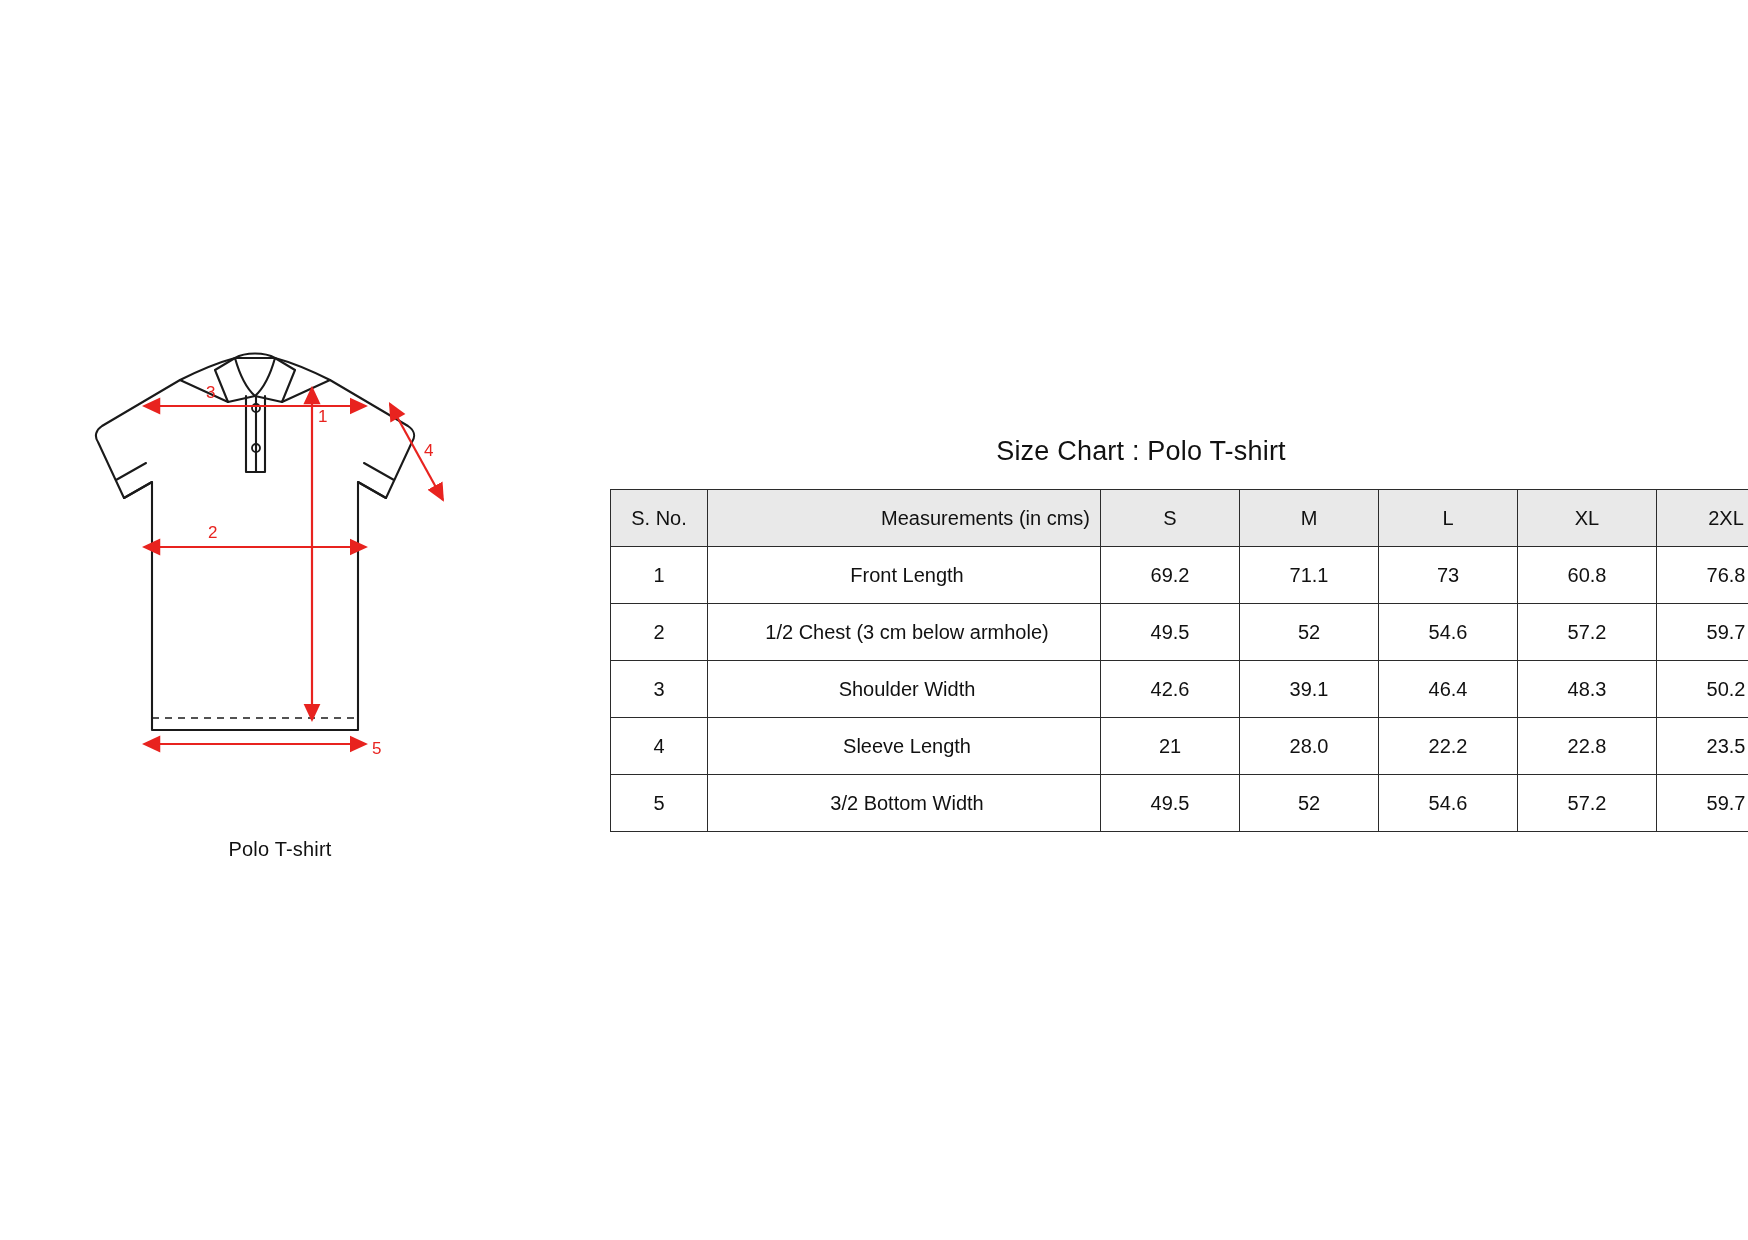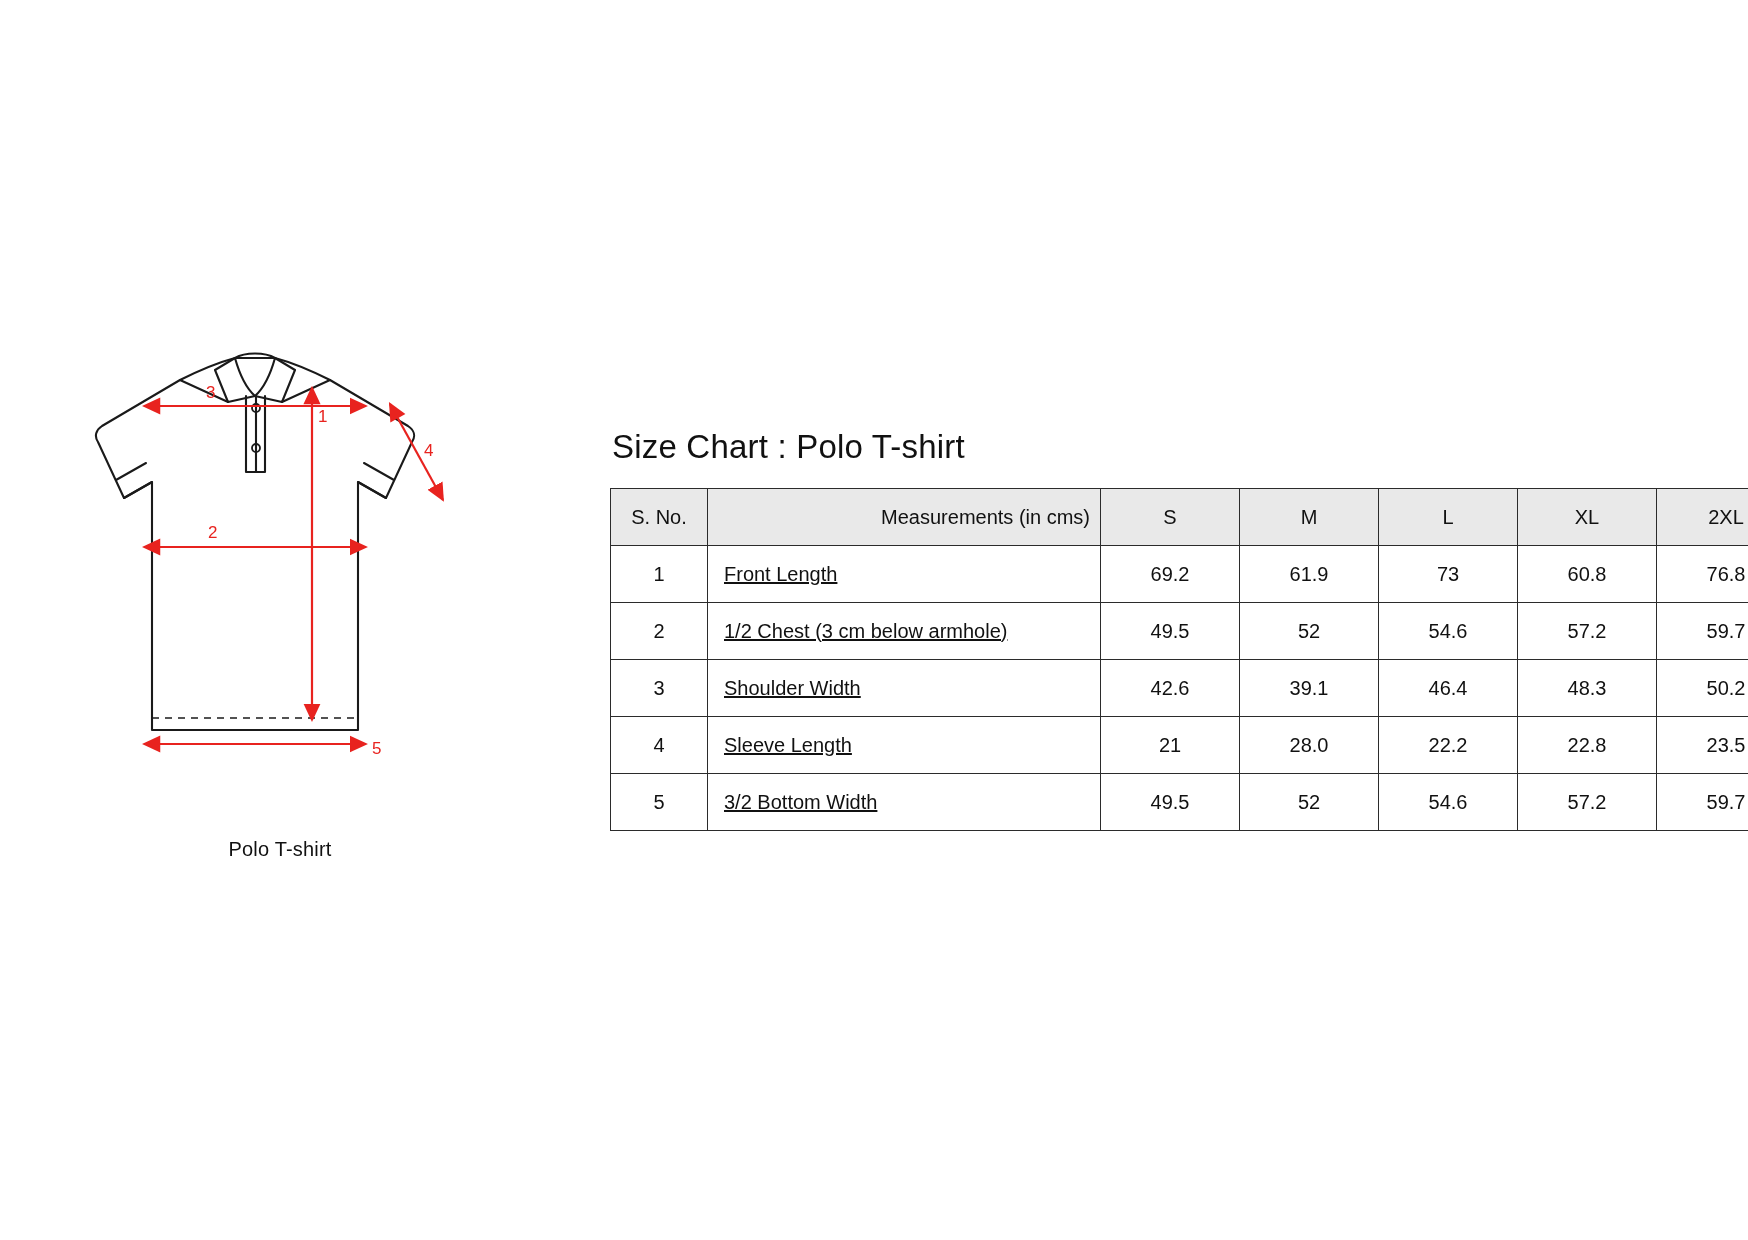--- a/index.html
+++ b/index.html
@@ -44,24 +44,25 @@
   }
 
   
   .chart-wrap {
     position: absolute;
     left: 610px;
     top: 420px;
     width: 1060px;
   }
   .chart-title {
-    font-size: 33px;
+    font-size: 27px;
     color: #111111;
-    margin: 8px 0 22px 2px;
+    margin: 16px 0 22px 2px;
     letter-spacing: 0.2px;
+    text-align: center;
   }
   table.size-chart {
     border-collapse: collapse;
     width: 1055px;
     table-layout: fixed;
   }
   table.size-chart th,
   table.size-chart td {
     border: 1px solid #2b2b2b;
     height: 56px;
@@ -72,21 +73,21 @@
   }
   table.size-chart thead th {
     background: #e9e9e9;
     font-weight: normal;
   }
   .col-sno   { width: 76px;  text-align: center; }
   .col-meas  { width: 372px; text-align: right; padding-left: 16px; }
   .col-size  { width: 118px; text-align: center; }
 
   tbody td.col-sno  { text-align: center; }
-  tbody td.col-meas { text-align: left; padding-left: 16px; text-decoration: underline; }
+  tbody td.col-meas { text-align: center; padding-left: 16px; }
   tbody td.col-size { text-align: center; }
 </style>
 </head>
 <body>
 
 <div class="canvas">
 
   <div class="illus">
     <svg width="500" height="500" viewBox="0 0 500 500" xmlns="http://www.w3.org/2000/svg">
       <defs>
@@ -177,21 +178,21 @@
           <th class="col-size">L</th>
           <th class="col-size">XL</th>
           <th class="col-size">2XL</th>
         </tr>
       </thead>
       <tbody>
         <tr>
           <td class="col-sno">1</td>
           <td class="col-meas">Front Length</td>
           <td class="col-size">69.2</td>
-          <td class="col-size">61.9</td>
+          <td class="col-size">71.1</td>
           <td class="col-size">73</td>
           <td class="col-size">60.8</td>
           <td class="col-size">76.8</td>
         </tr>
         <tr>
           <td class="col-sno">2</td>
           <td class="col-meas">1/2 Chest (3 cm below armhole)</td>
           <td class="col-size">49.5</td>
           <td class="col-size">52</td>
           <td class="col-size">54.6</td>

